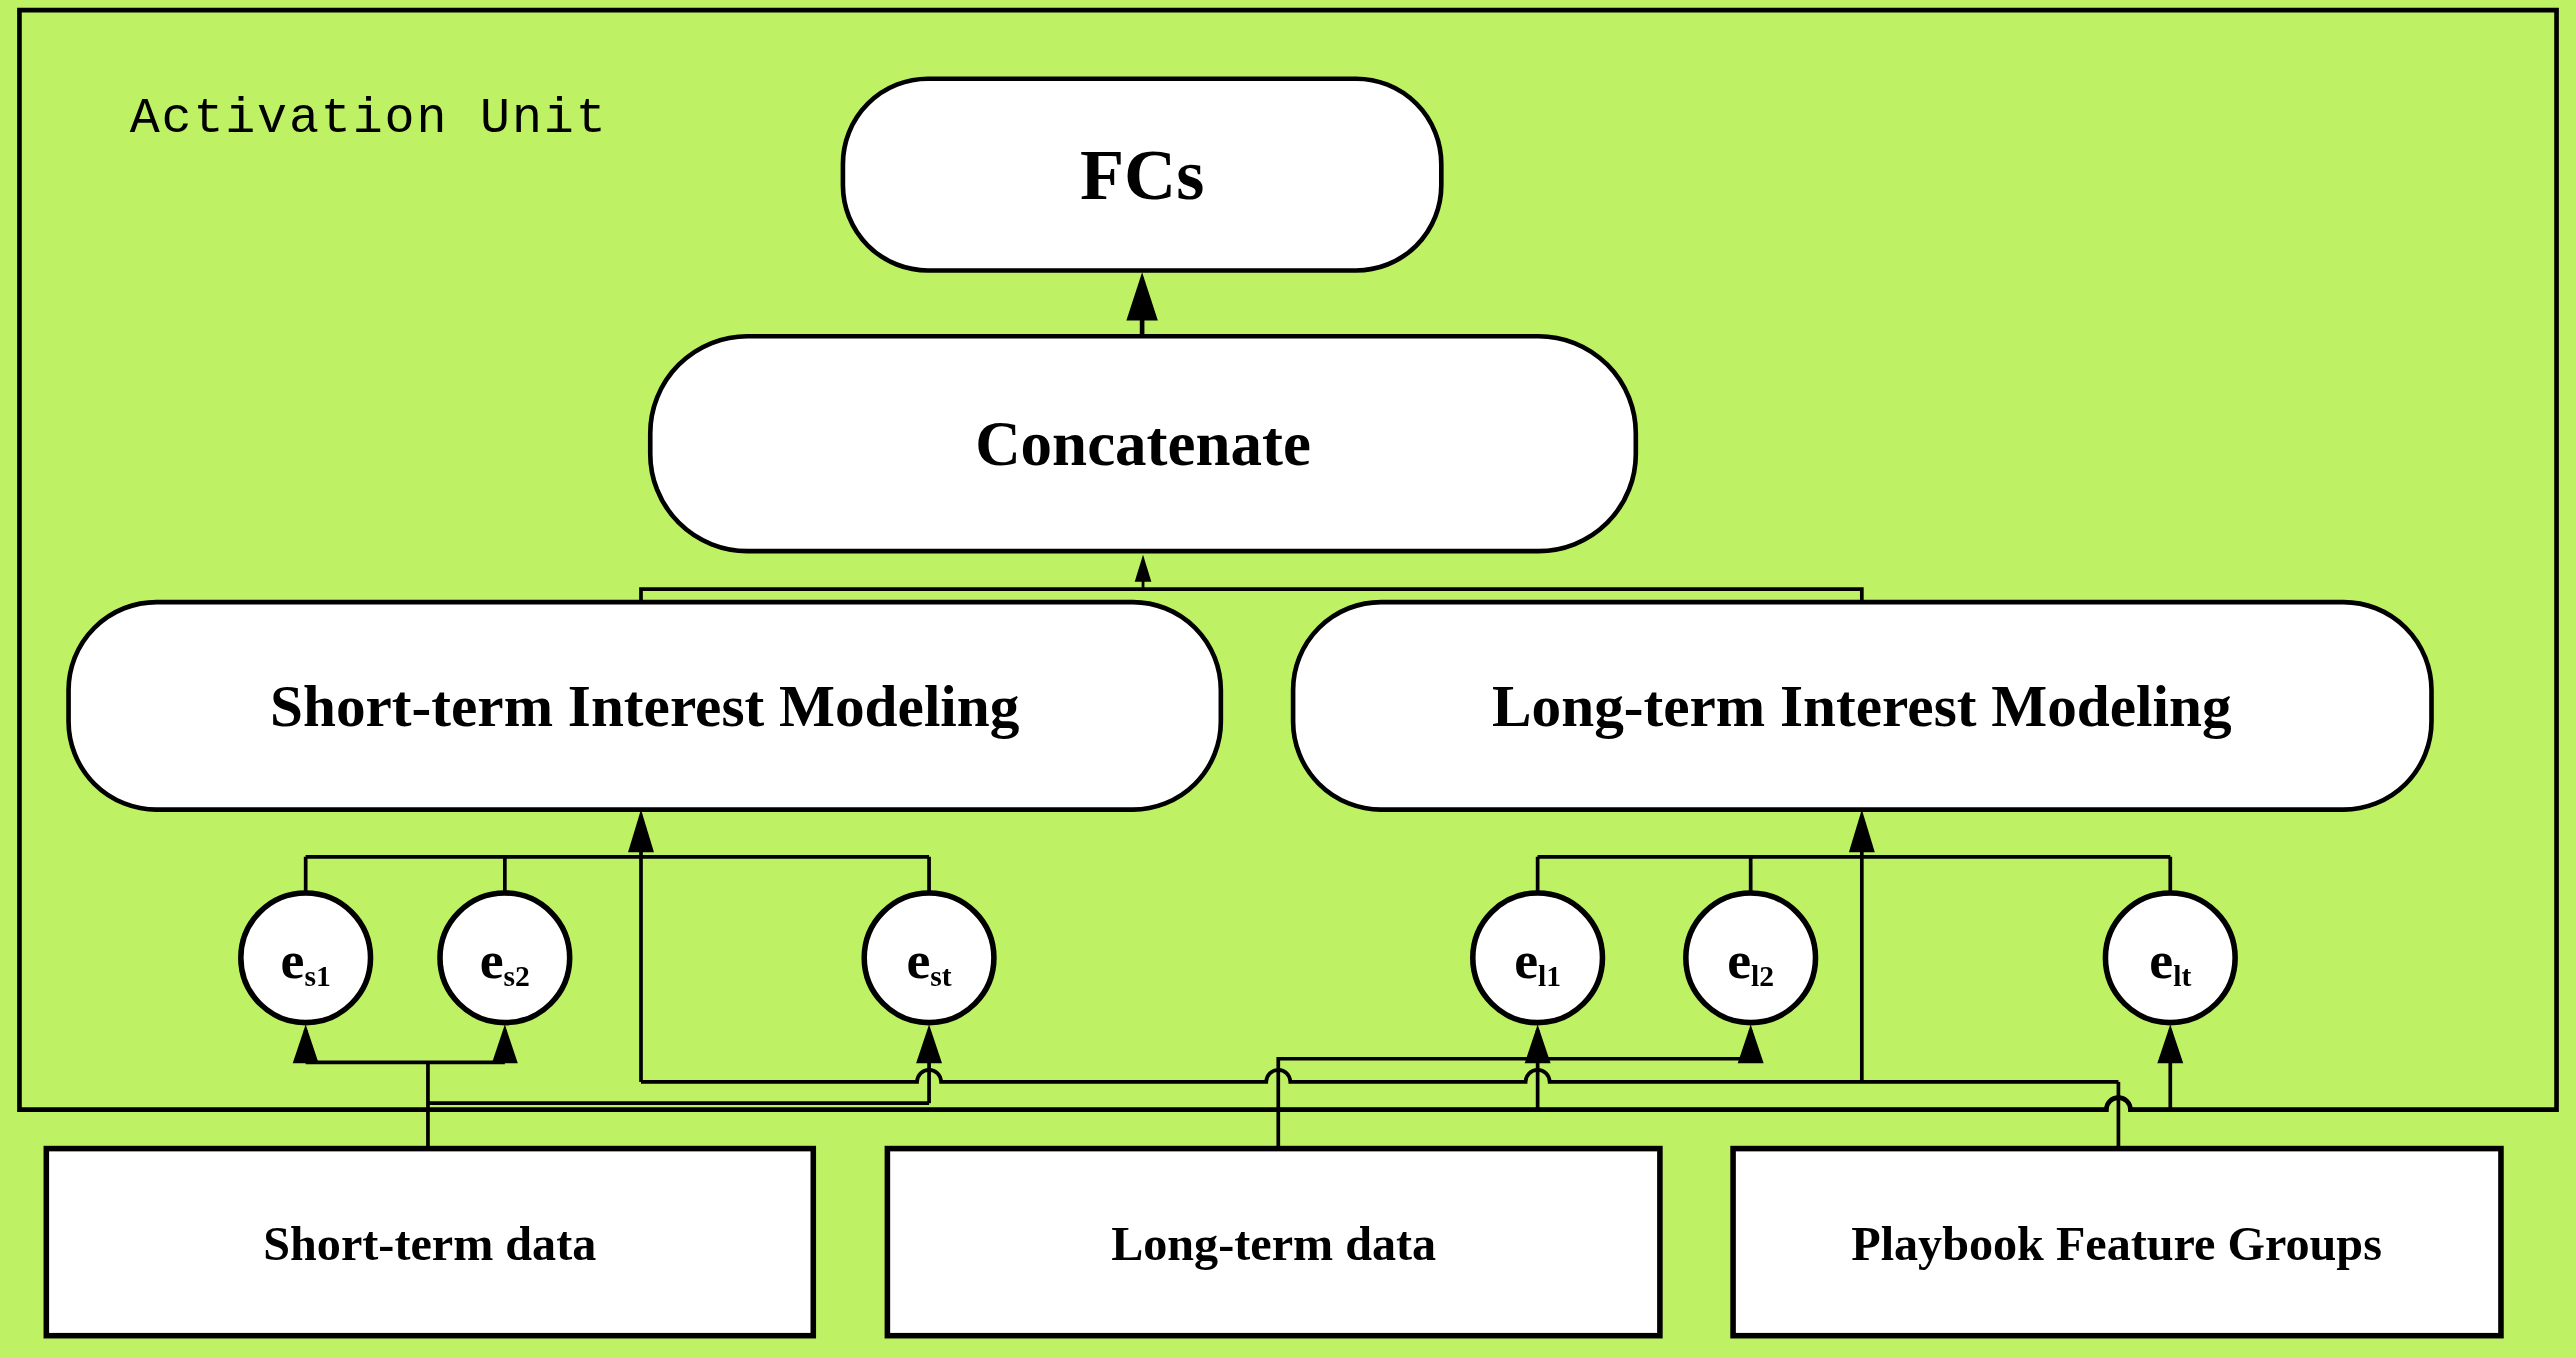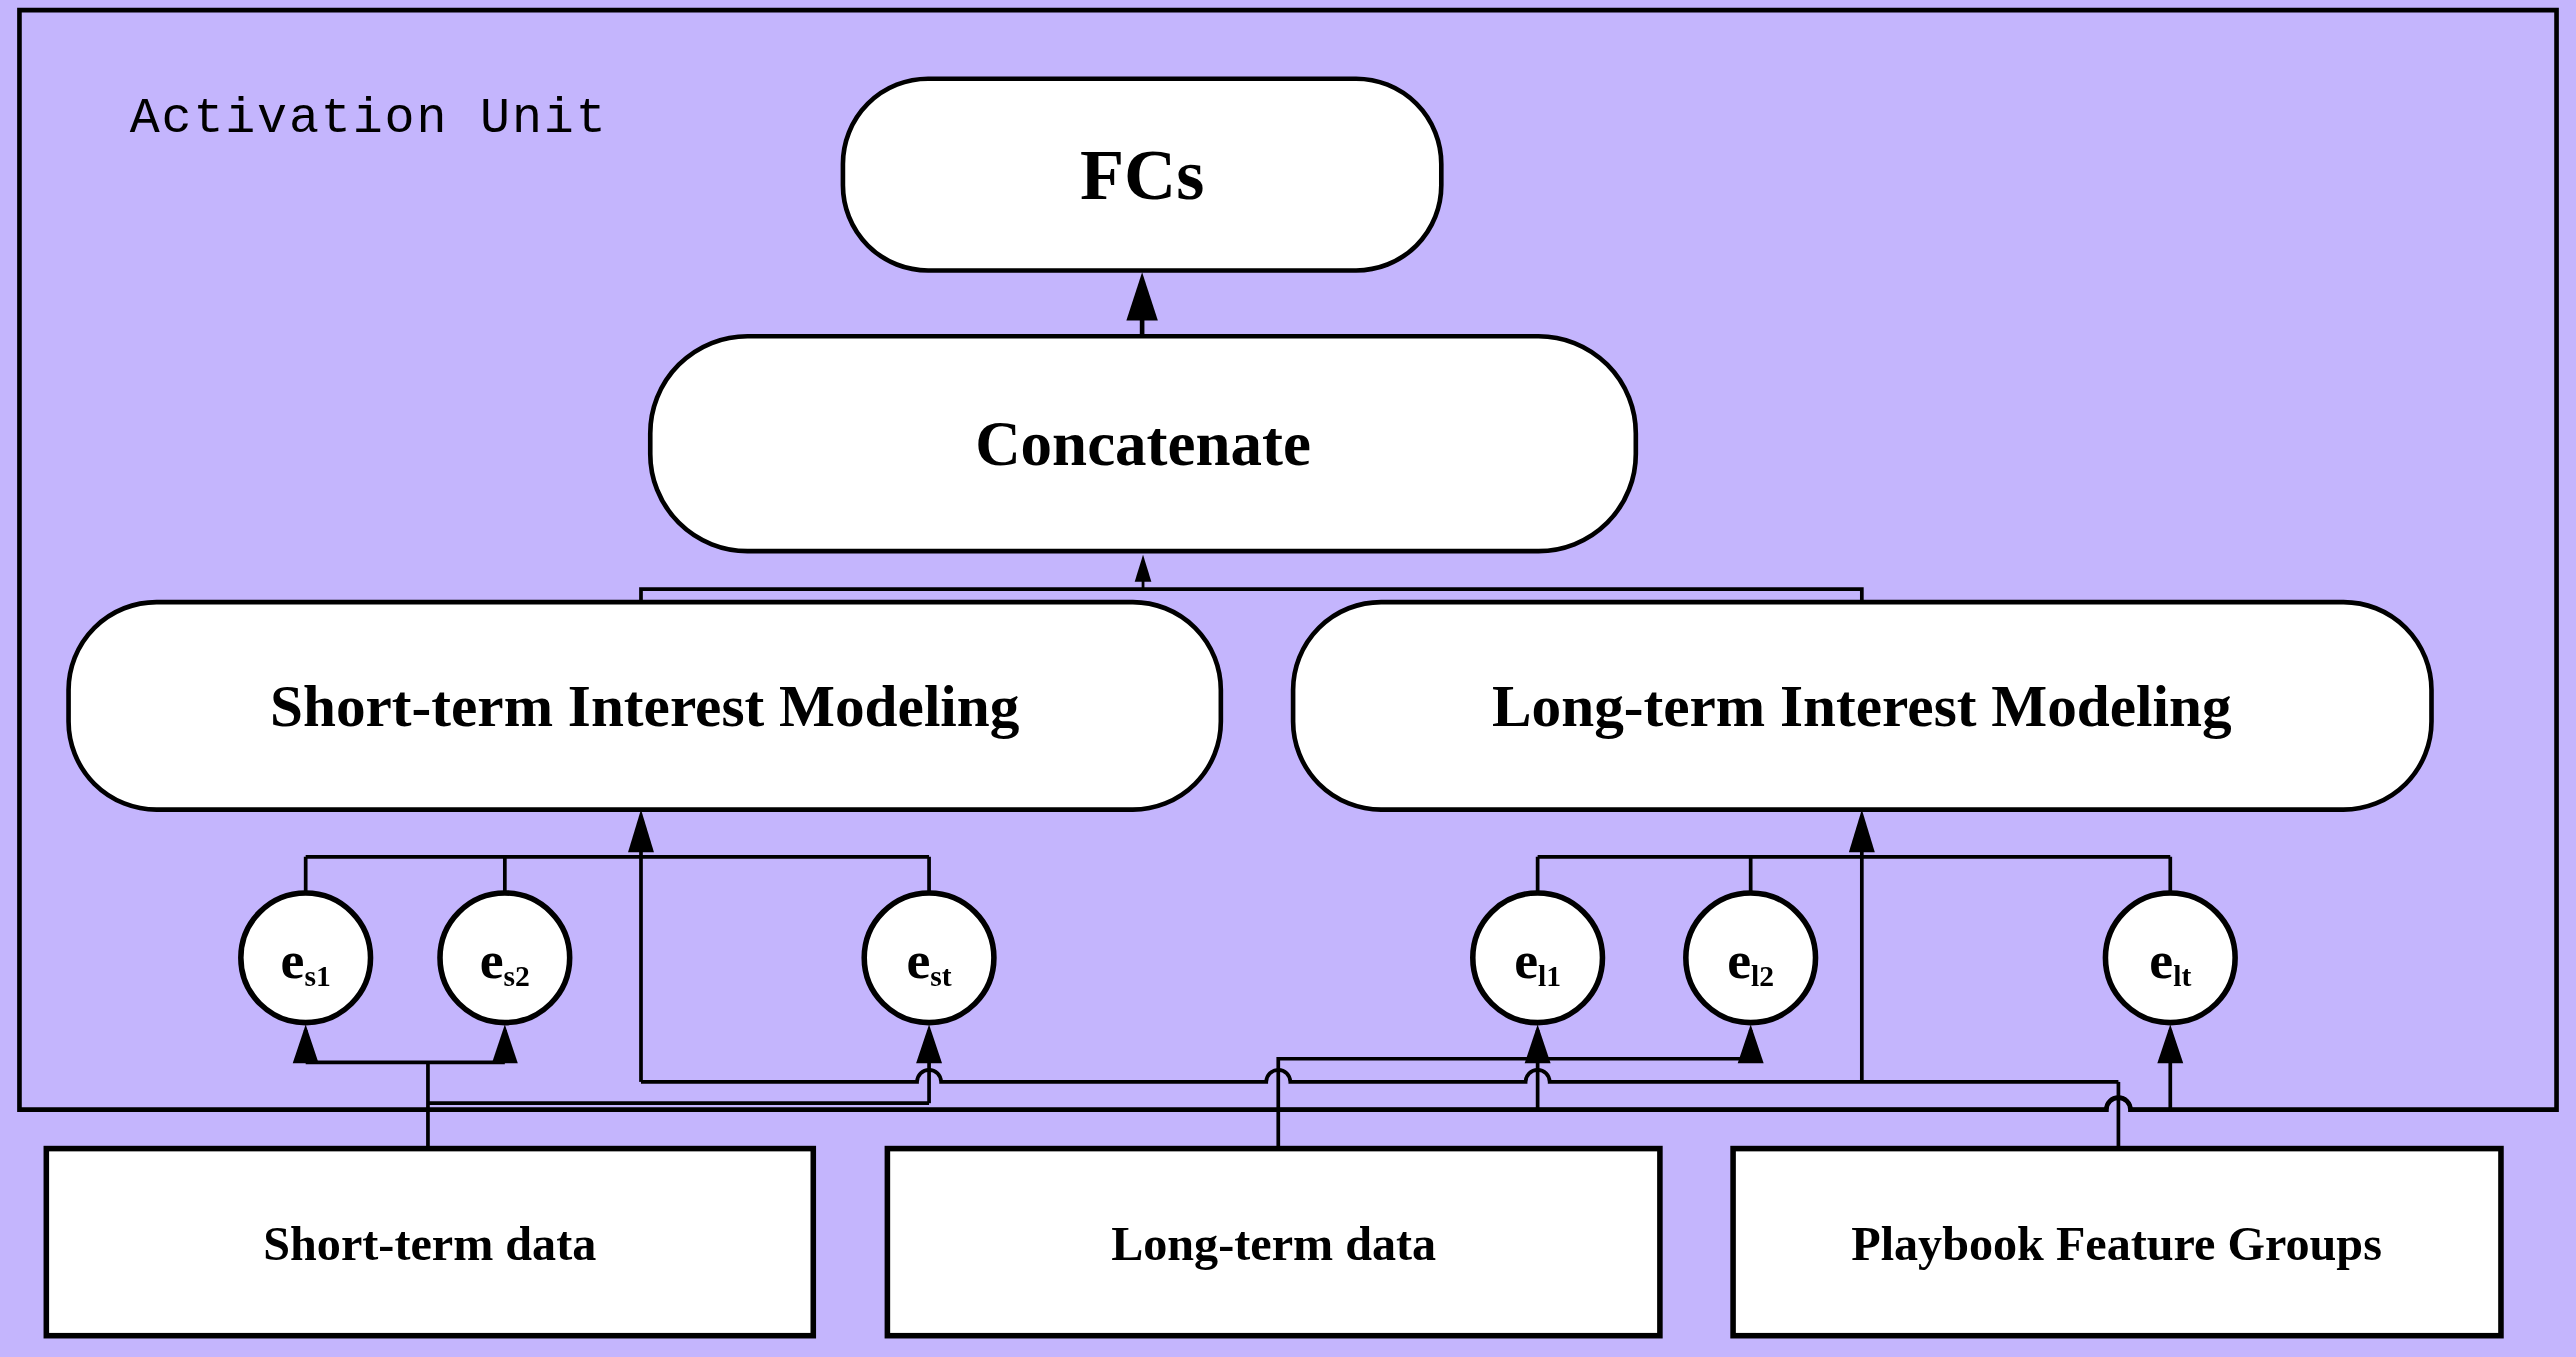--- a/index.html
+++ b/index.html
@@ -3,21 +3,21 @@
 <meta charset="utf-8">
 <style>
   html, body {
     margin: 0;
     padding: 0;
     background: #ffffff;
   }
   .diagram-wrap {
     width: 2576px;
     height: 1357px;
-    background: #c4b5fd;
+    background: #bef264;
     position: relative;
     font-family: "Liberation Serif", serif;
   }
   svg { display: block; }
   .node-label {
     font-family: "Liberation Serif", serif;
     font-weight: bold;
     fill: #000000;
   }
   .container-label {

